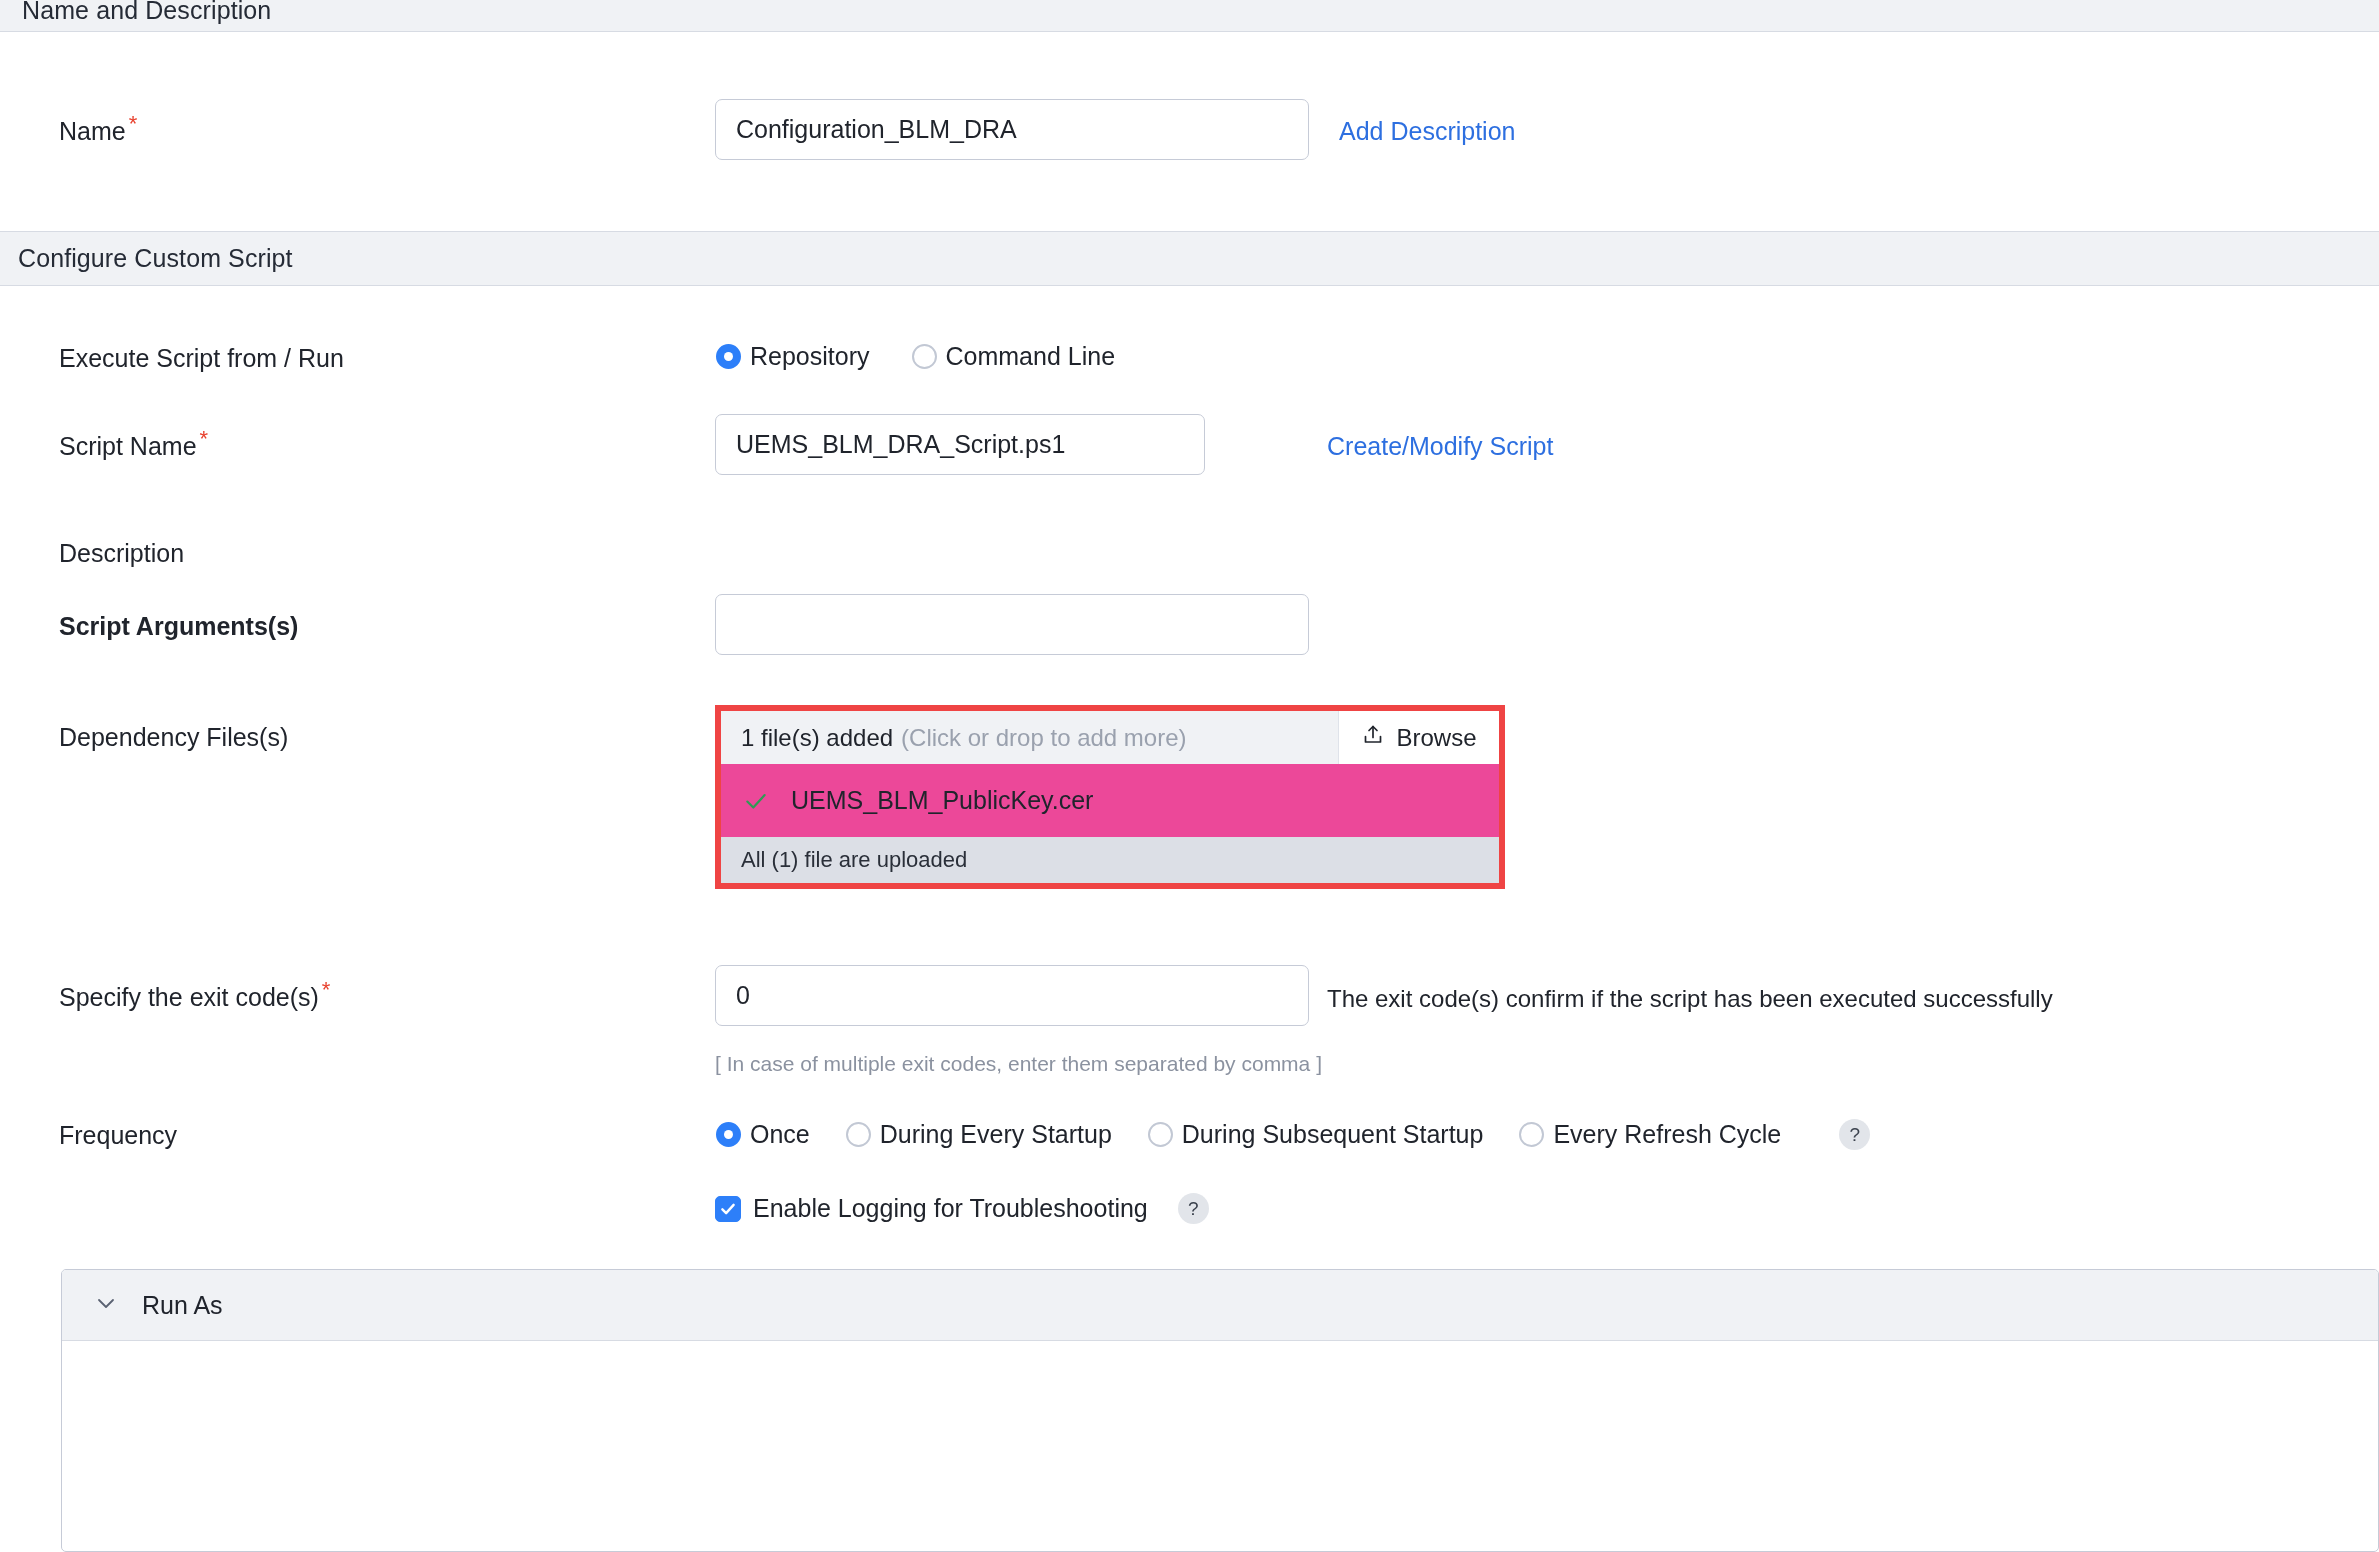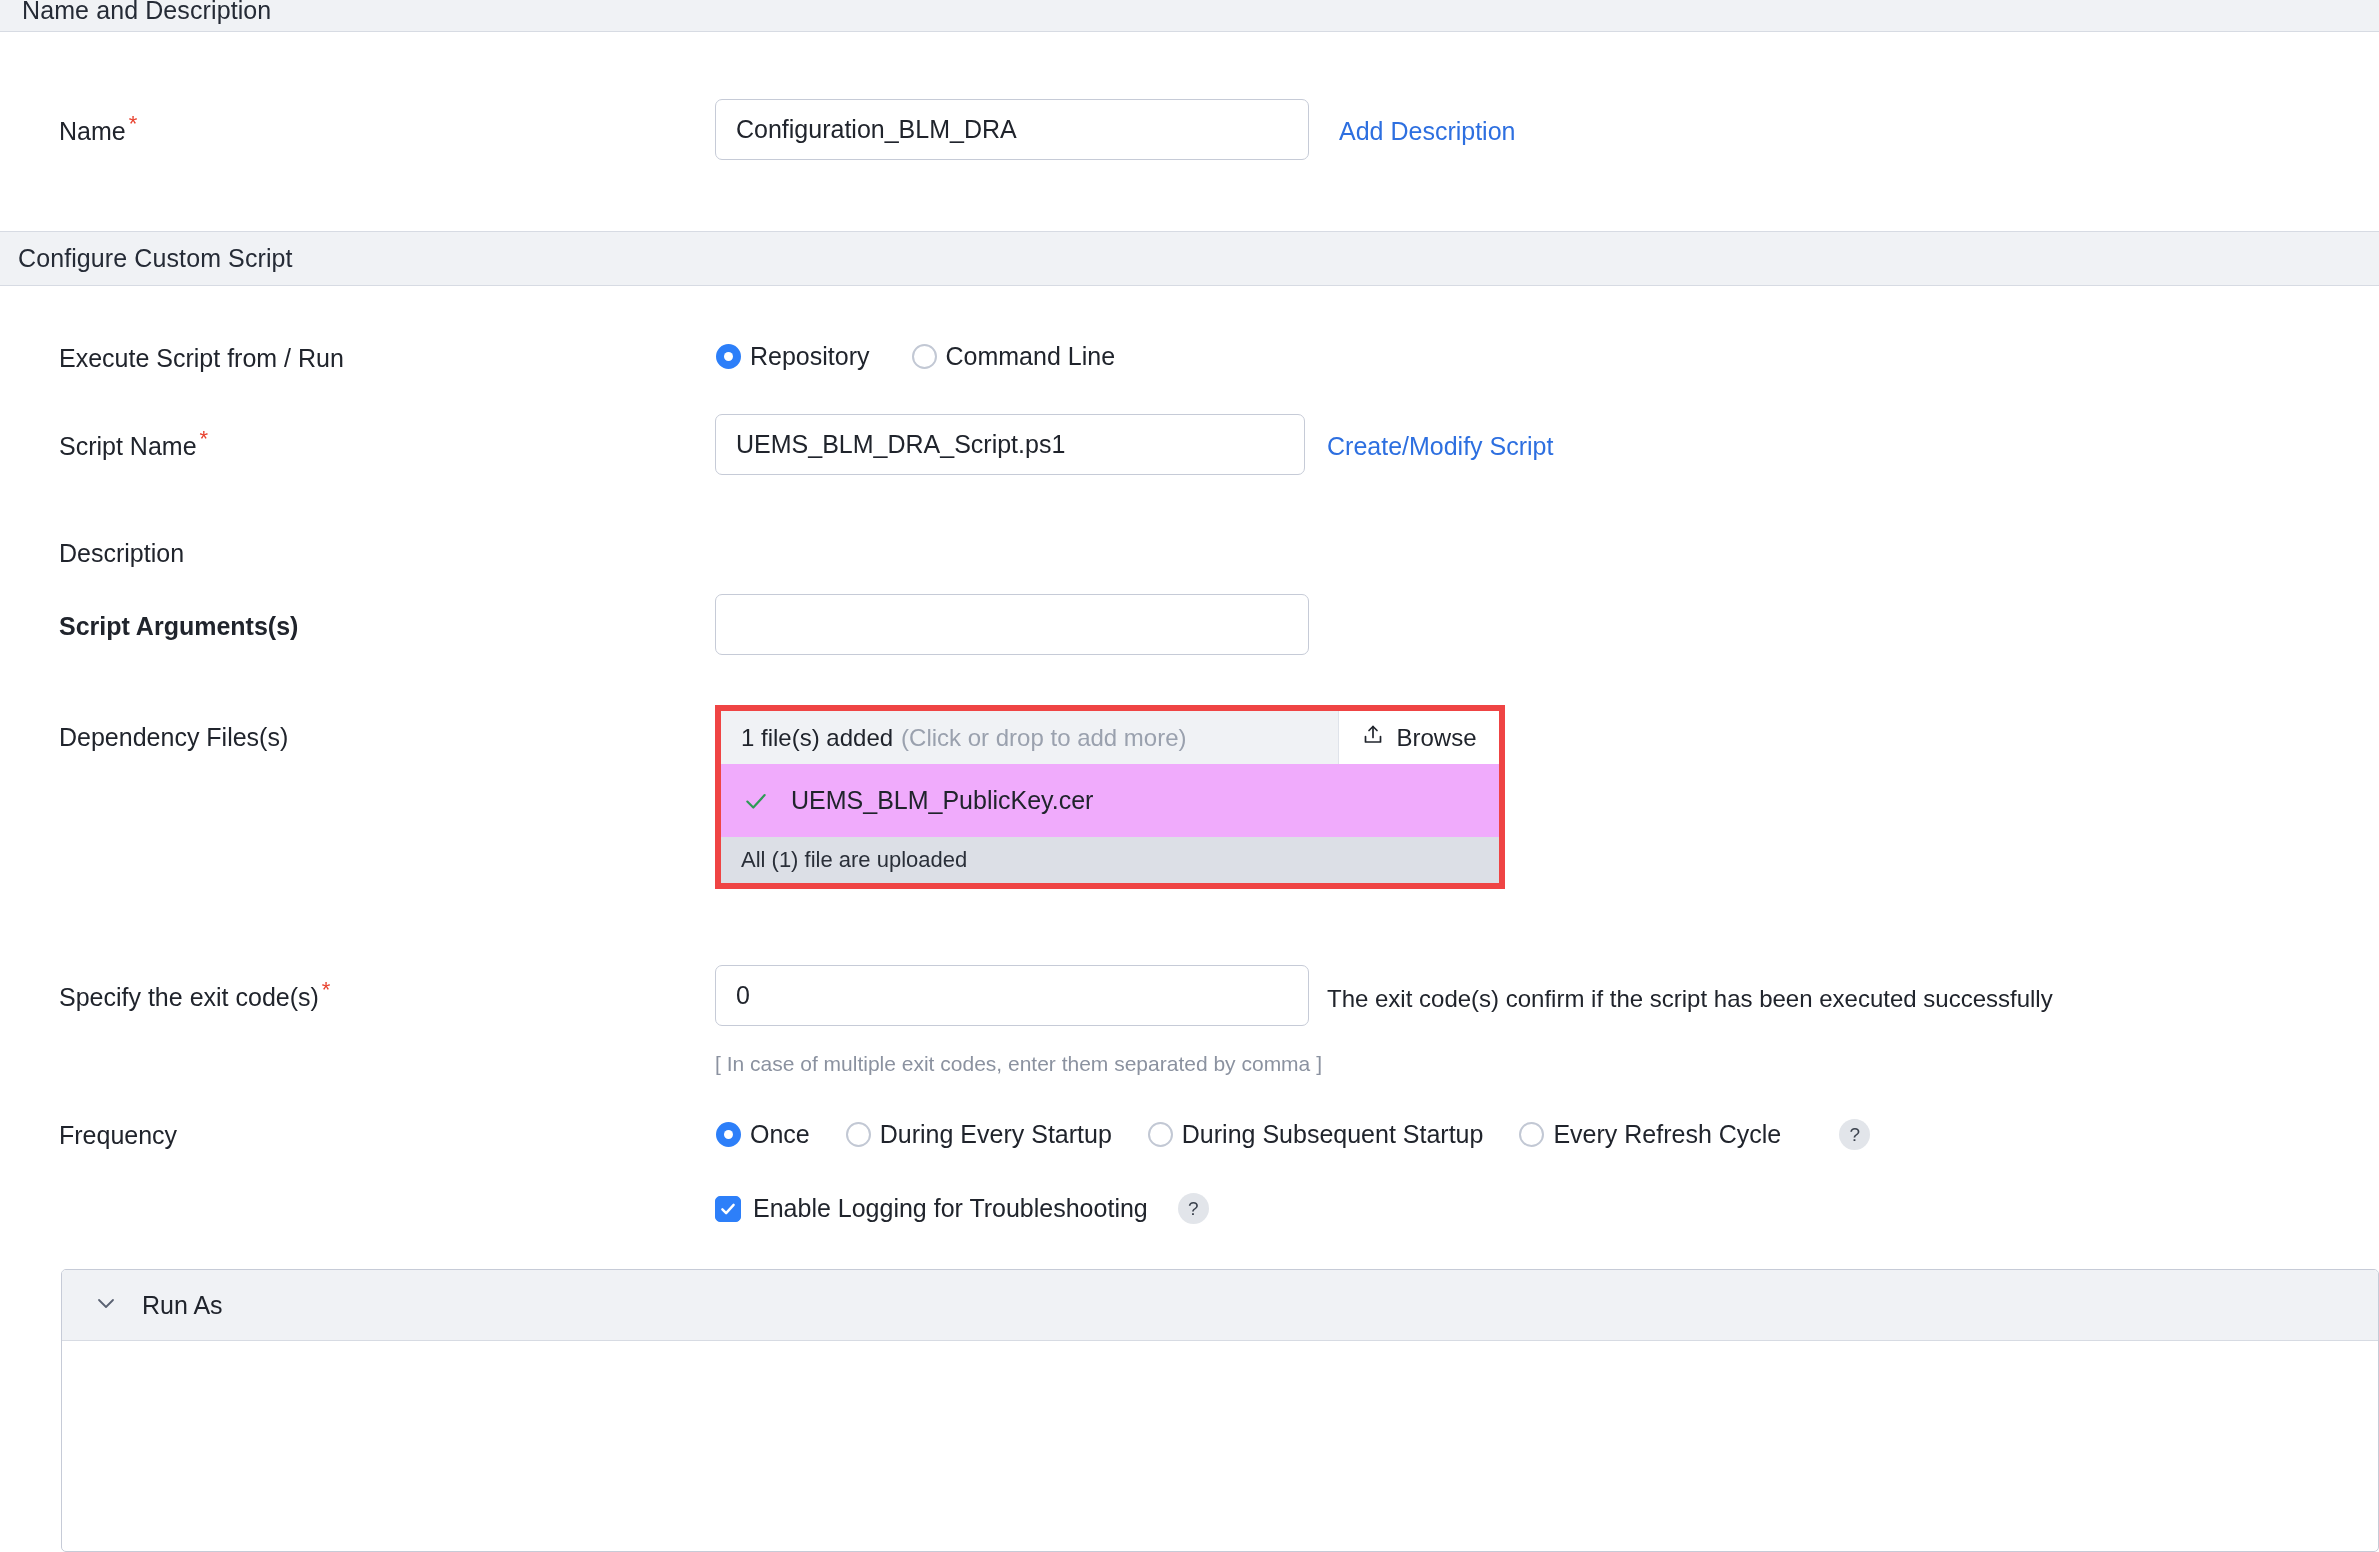--- a/index.html
+++ b/index.html
@@ -106,21 +106,21 @@
     display: flex; align-items: center; padding-left: 20px;
     font-size: 24px; color: #20242c; cursor: pointer;
     border-right: 1px solid #dfe3ea;
   }
   .up-drop .muted { color: #9aa1ae; margin-left: 8px; }
   .up-browse {
     width: 160px; background: #fff;
     display: flex; align-items: center; justify-content: center;
     gap: 11px; font-size: 24px; color: #20242c; cursor: pointer;
   }
-  .up-list { background: #f0abfc; }
+  .up-list { background: #ec4899; }
   .up-file {
     display: flex; align-items: center;
     height: 73px; padding-left: 22px; gap: 22px;
     font-size: 25px; color: #20242c;
   }
   .up-check { color: #2e9b55; display: inline-flex; }
   .up-status {
     background: #dcdfe6; height: 46px;
     display: flex; align-items: center; padding-left: 20px;
     font-size: 22px; color: #2a2f39;
@@ -184,21 +184,21 @@
         <span class="radio-dot"></span>
         <span class="radio-label">Command Line</span>
       </span>
     </div>
   </div>
 
   <div class="row" style="top:414px;">
     <span class="lbl" style="left:59px; top:18px;">
       <span>Script Name</span><span class="req">*</span>
     </span>
-    <input class="tinput" id="script-name-input" style="left: 715px; top: 0px; width: 590px; height: 61px;" value="UEMS_BLM_DRA_Script.ps1">
+    <input class="tinput" id="script-name-input" style="left: 715px; top: 0px; width: 490px; height: 61px;" value="UEMS_BLM_DRA_Script.ps1">
     <span class="link" style="left:1327px; top:18px;">Create/Modify Script</span>
   </div>
 
   <div class="row" style="top:523px;">
     <span class="lbl" style="left:59px; top:16px;">Description</span>
   </div>
 
   <div class="row" style="top:594px;">
     <span class="lbl" style="left:59px; top:18px;font-weight:bold;">Script Arguments(s)</span>
     <input class="tinput" id="script-arguments-input" style="left: 715px; top: 0px; width: 594px; height: 61px;" value="">

